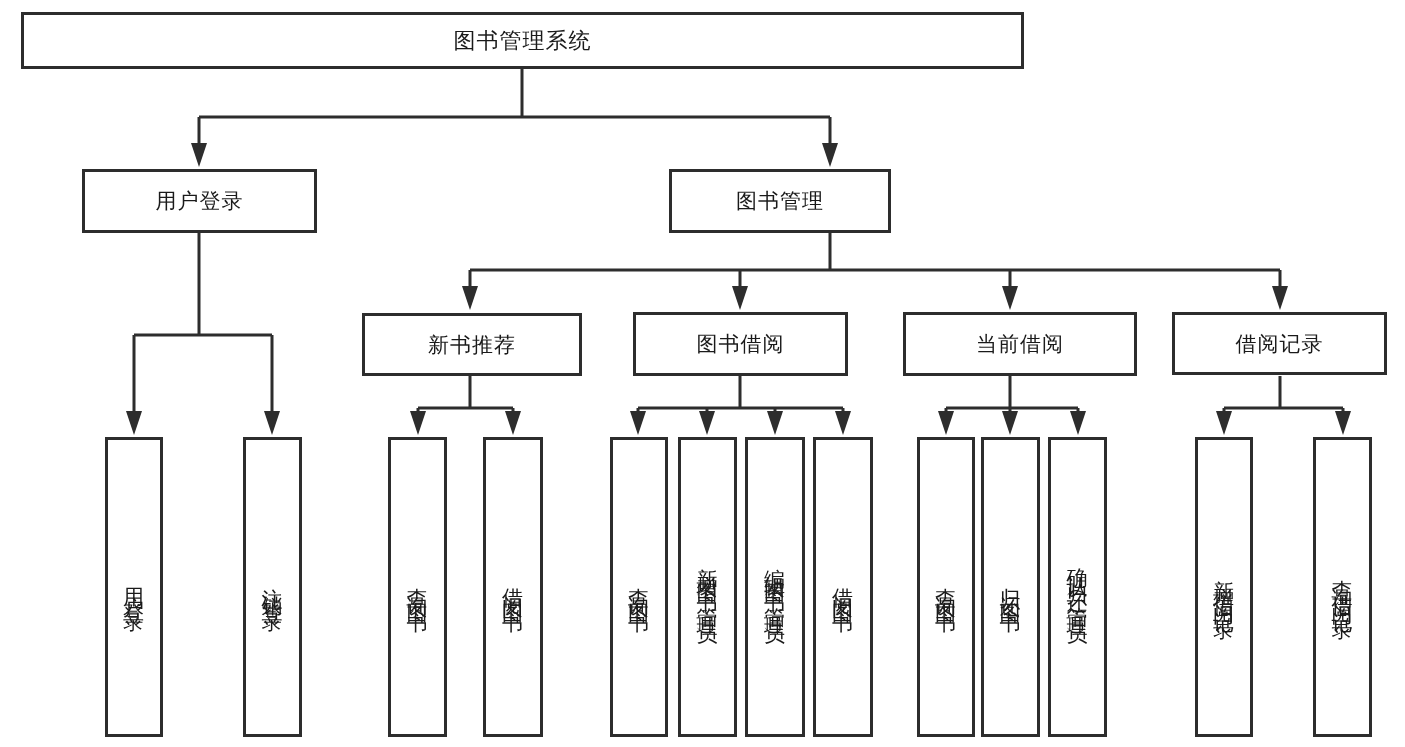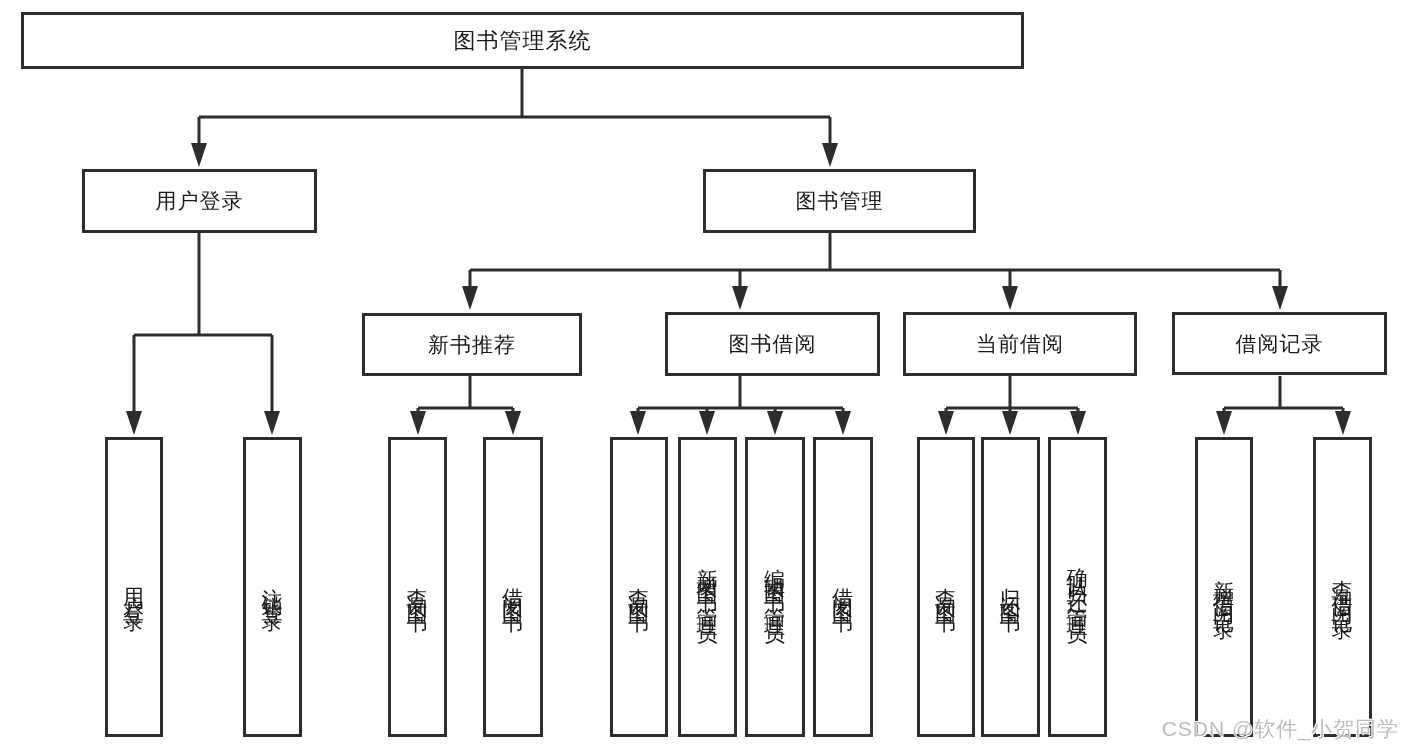--- a/index.html
+++ b/index.html
@@ -88,28 +88,28 @@
       M1335 411 L1351 411 L1343 435 Z"></path>
   </svg>
 
   <div class="node root" style="left:21px; top:12px; width:1003px; height:57px;">
     <span class="hlabel">图书管理系统</span>
   </div>
 
   <div class="node" style="left:82px; top:169px; width:235px; height:64px;">
     <span class="hlabel">用户登录</span>
   </div>
-  <div class="node" style="left:703px; top:169px; width:273px; height:64px;">
+  <div class="node" style="left:669px; top:169px; width:222px; height:64px;">
     <span class="hlabel">图书管理</span>
   </div>
 
   <div class="node" style="left:362px; top:313px; width:220px; height:63px;">
     <span class="hlabel">新书推荐</span>
   </div>
-  <div class="node" style="left:633px; top:312px; width:215px; height:64px;margin-left:32px;">
+  <div class="node" style="left:633px; top:312px; width:215px; height:64px;">
     <span class="hlabel">图书借阅</span>
   </div>
   <div class="node" style="left:903px; top:312px; width:234px; height:64px;">
     <span class="hlabel">当前借阅</span>
   </div>
   <div class="node" style="left:1172px; top:312px; width:215px; height:63px;">
     <span class="hlabel">借阅记录</span>
   </div>
 
   <div class="node" style="left:105px; top:437px; width:58px; height:300px;">
@@ -149,15 +149,14 @@
     <span class="vlabel">确认归还（管理员）</span>
   </div>
 
   <div class="node" style="left:1195px; top:437px; width:58px; height:300px;">
     <span class="vlabel">新增借阅记录</span>
   </div>
   <div class="node" style="left:1313px; top:437px; width:59px; height:300px;">
     <span class="vlabel">查询借阅记录</span>
   </div>
 
-  <div class="watermark">CSDN @软件_小贺同学</div>
 
 </div>
 
 </body></html>

